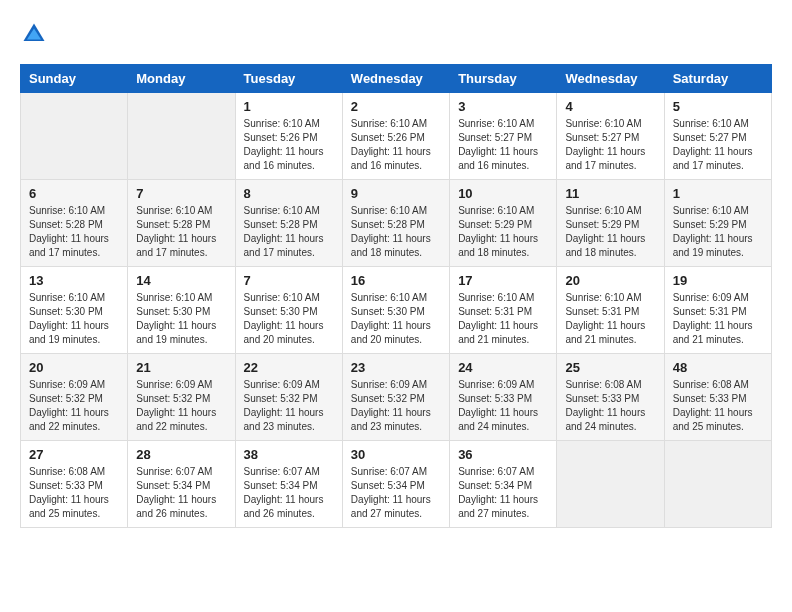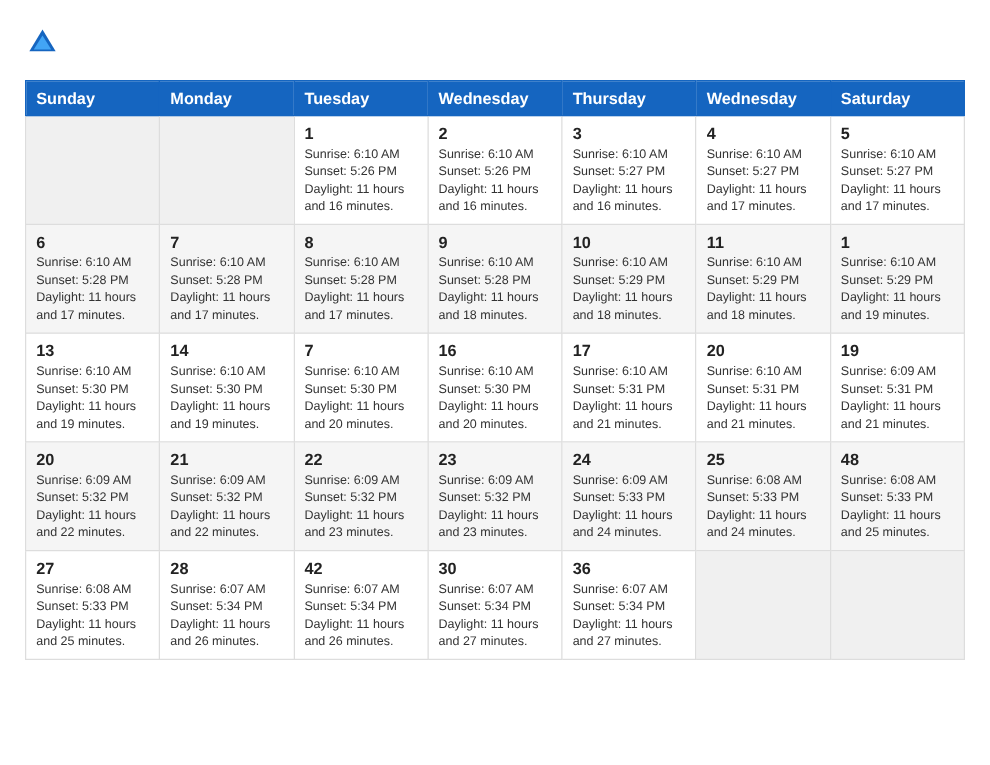--- a/index.html
+++ b/index.html
@@ -295,21 +295,21 @@
           Sunrise: 6:08 AM<br>Sunset: 5:33 PM<br>Daylight: 11 hours and 25 minutes.
         </div>
       </td>
         <td>
         <div class="day-number">28</div>
         <div class="day-info">
           Sunrise: 6:07 AM<br>Sunset: 5:34 PM<br>Daylight: 11 hours and 26 minutes.
         </div>
       </td>
         <td>
-        <div class="day-number">42</div>
+        <div class="day-number">38</div>
         <div class="day-info">
           Sunrise: 6:07 AM<br>Sunset: 5:34 PM<br>Daylight: 11 hours and 26 minutes.
         </div>
       </td>
         <td>
         <div class="day-number">30</div>
         <div class="day-info">
           Sunrise: 6:07 AM<br>Sunset: 5:34 PM<br>Daylight: 11 hours and 27 minutes.
         </div>
       </td>

